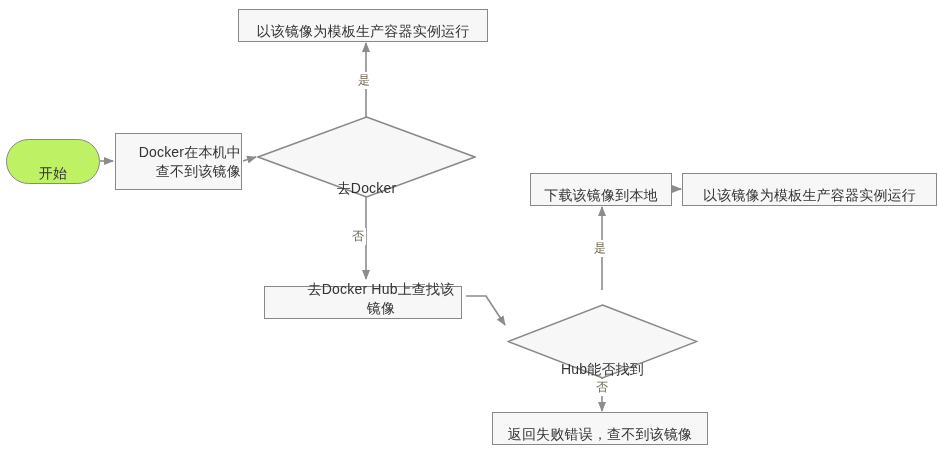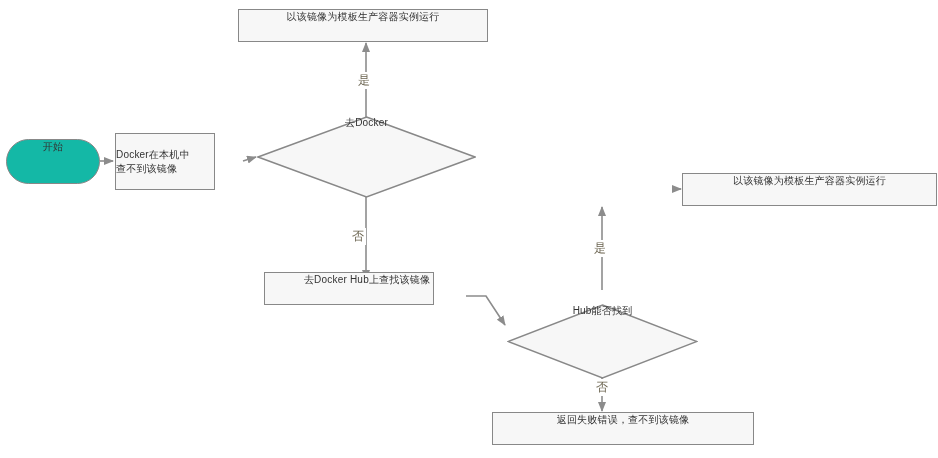--- a/index.html
+++ b/index.html
@@ -21,35 +21,35 @@
     position: absolute;
     left: 0;
     top: 0;
     width: 938px;
     height: 458px;
   }
   .node {
     position: absolute;
     box-sizing: border-box;
     display: flex;
-    align-items: flex-start;
+    align-items: flex-end;
     justify-content: center;
     text-align: center;
     color: #333333;
-    font-size: 10px;
+    font-size: 14px;
     line-height: 1.35;
     letter-spacing: 0.2px;
     z-index: 3;
   }
   .node.process {
     background: #f7f7f7;
     border: 1px solid #888888;
   }
   .node.terminal {
-    background: #14b8a6;
+    background: #bef264;
     border: 1px solid #888888;
     border-radius: 26px;
   }
   .node.decision {
     background: transparent;
     border: none;
   }
   .diamond-shape {
     position: absolute;
     left: 0;
@@ -101,53 +101,56 @@
       <path d="M602,363 L602,411"></path>
 
       <path d="M672,189 L681,189"></path>
     </g>
   </svg>
 
   <div class="node terminal" style="left:6px; top:139px; width:94px; height:45px;">
     <span>开始</span>
   </div>
 
-  <div class="node process" style="left:115px; top:133px; width:100px; height:57px; flex-direction:column;">
+  <div class="node process" style="left:115px; top:133px; width:127px; height:57px; flex-direction:column;">
     <span>Docker在本机中</span>
     <span>查不到该镜像</span>
   </div>
 
   <div class="node decision" style="left:257px; top:116px; width:219px; height:82px;">
     <svg class="diamond-shape" viewBox="0 0 219 82" preserveAspectRatio="none" xmlns="http://www.w3.org/2000/svg">
       <polygon points="109.5,1 218,41 109.5,81 1,41" fill="#f7f7f7" stroke="#888888" stroke-width="1.4"></polygon>
     </svg>
     <span class="dlabel">去Docker</span>
   </div>
 
   <div class="node process" style="left:238px; top:9px; width:250px; height:33px;">
     <span>以该镜像为模板生产容器实例运行</span>
   </div>
 
-  <div class="node process" style="left:264px; top:272px; width:170px; height:33px;padding-left:36px;">
+  <div class="node process" style="left:264px; top:286px; width:198px; height:33px;padding-left:36px;">
     <span>去Docker Hub上查找该镜像</span>
   </div>
 
   <div class="node decision" style="left:507px; top:304px; width:191px; height:75px;">
     <svg class="diamond-shape" viewBox="0 0 191 75" preserveAspectRatio="none" xmlns="http://www.w3.org/2000/svg">
       <polygon points="95.5,1 190,37.5 95.5,74 1,37.5" fill="#f7f7f7" stroke="#888888" stroke-width="1.4"></polygon>
     </svg>
     <span class="dlabel">Hub能否找到</span>
   </div>
 
+  <div class="node process" style="left:530px; top:173px; width:142px; height:33px;">
+    <span>下载该镜像到本地</span>
+  </div>
 
   <div class="node process" style="left:682px; top:173px; width:255px; height:33px;">
     <span>以该镜像为模板生产容器实例运行</span>
   </div>
 
-  <div class="node process" style="left:492px; top:412px; width:262px; height:33px;">
+  <div class="node process" style="left:492px; top:412px; width:216px; height:33px;">
     <span>返回失败错误，查不到该镜像</span>
   </div>
 
   <div class="edge-label" style="left:356px; top:72px;">是</div>
 
   <div class="edge-label" style="left:350px; top:228px;">否</div>
 
   <div class="edge-label" style="left:592px; top:240px;">是</div>
 
   <div class="edge-label" style="left:594px; top:379px;">否</div>

